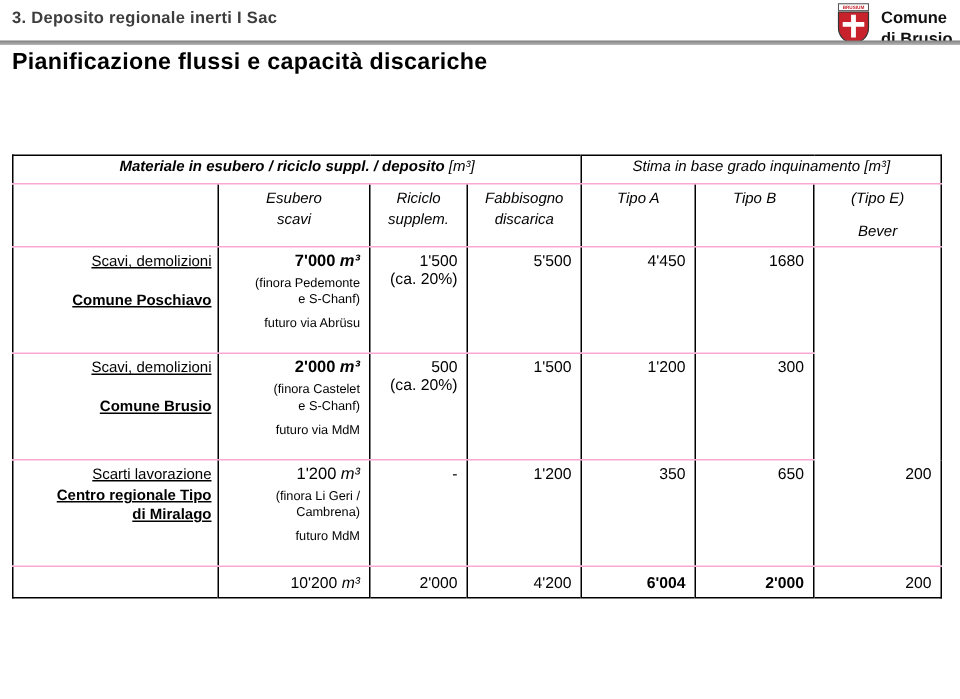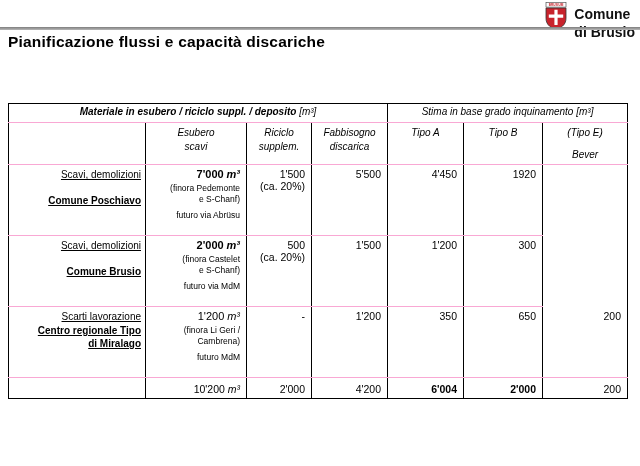--- a/index.html
+++ b/index.html
@@ -11,21 +11,21 @@
   
   .breadcrumb {
     position:absolute; left:8px; top:6px;
     font-size:11px; font-weight:bold; color:#3d3d3d; letter-spacing:.2px;
   }
   .rule {
     position:absolute; left:0; top:27px; width:640px; height:3px;
     background:linear-gradient(#7d7d7d,#b8b8b8);
   }
   .logo { position:absolute; right:5px; top:2px; display:flex; align-items:flex-start; gap:5px; }
-  .logo-text { font-size:14px; font-weight:bold; line-height:1.3; padding-top:3px; color:#111; }
+  .logo-text { font-size:11px; font-weight:bold; line-height:1.3; padding-top:3px; color:#111; }
   .page-title {
     position:absolute; left:8px; top:33px;
     font-size:15.5px; font-weight:bold; letter-spacing:.2px; color:#000000;
   }
   
   table.flows {
     position:absolute; left:8px; top:103px; width:619px;
     border-collapse:collapse; table-layout:fixed;
     border:1px solid #000;
     font-size:10px;
@@ -52,20 +52,21 @@
   .sub-note { display:block; }
   .bever-gap { margin-top:8px; }
   tr.rt td { height:19px; vertical-align:middle; padding-top:1px; }
   .strong { font-weight:bold; }
 </style>
 </head>
 <body>
 
 <div class="slide">
 
+  <div class="breadcrumb">3. Deposito regionale inerti I Sac</div>
 
   <div class="logo">
     <svg width="26" height="28" viewBox="0 0 26 28">
       <rect x="3" y="0.5" width="20" height="4.6" fill="#ffffff" stroke="#555" stroke-width="0.7"></rect>
       <text x="13" y="4" font-size="3.1" text-anchor="middle" font-weight="bold" fill="#c8232c">BRUSIUM</text>
       <path d="M3,6 h20 v10.5 c0,6.8 -6,9.8 -10,11 c-4,-1.2 -10,-4.2 -10,-11 z" stroke="#333" stroke-width="0.8" fill="#c8232c"></path>
       <path d="M11.4,7.8 h3.2 v4.8 h5.6 v3.2 h-5.6 v7.2 h-3.2 v-7.2 h-5.6 v-3.2 h5.6 z" fill="#ffffff"></path>
     </svg>
     <div class="logo-text">
       <span class="blk">Comune</span>
@@ -134,21 +135,21 @@
         <span class="note first">(finora Pedemonte</span>
         <span class="note">e S-Chanf)</span>
         <span class="note last">futuro via Abrüsu</span>
       </td>
       <td class="num bl bb">
         <span class="blk">1'500</span>
         <span class="sub-note">(ca. 20%)</span>
       </td>
       <td class="num bl bb">5'500</td>
       <td class="num bl bb">4'450</td>
-      <td class="num bl bb">1920</td>
+      <td class="num bl bb">1680</td>
       <td class="num bl"></td>
     </tr>
 
     <tr class="rb">
       <td class="lbl bb">
         <span class="blk">Scavi, demolizioni</span>
         <span class="entity gap">Comune Brusio</span>
         <span class="entity"></span>
       </td>
       <td class="num bl bb">

